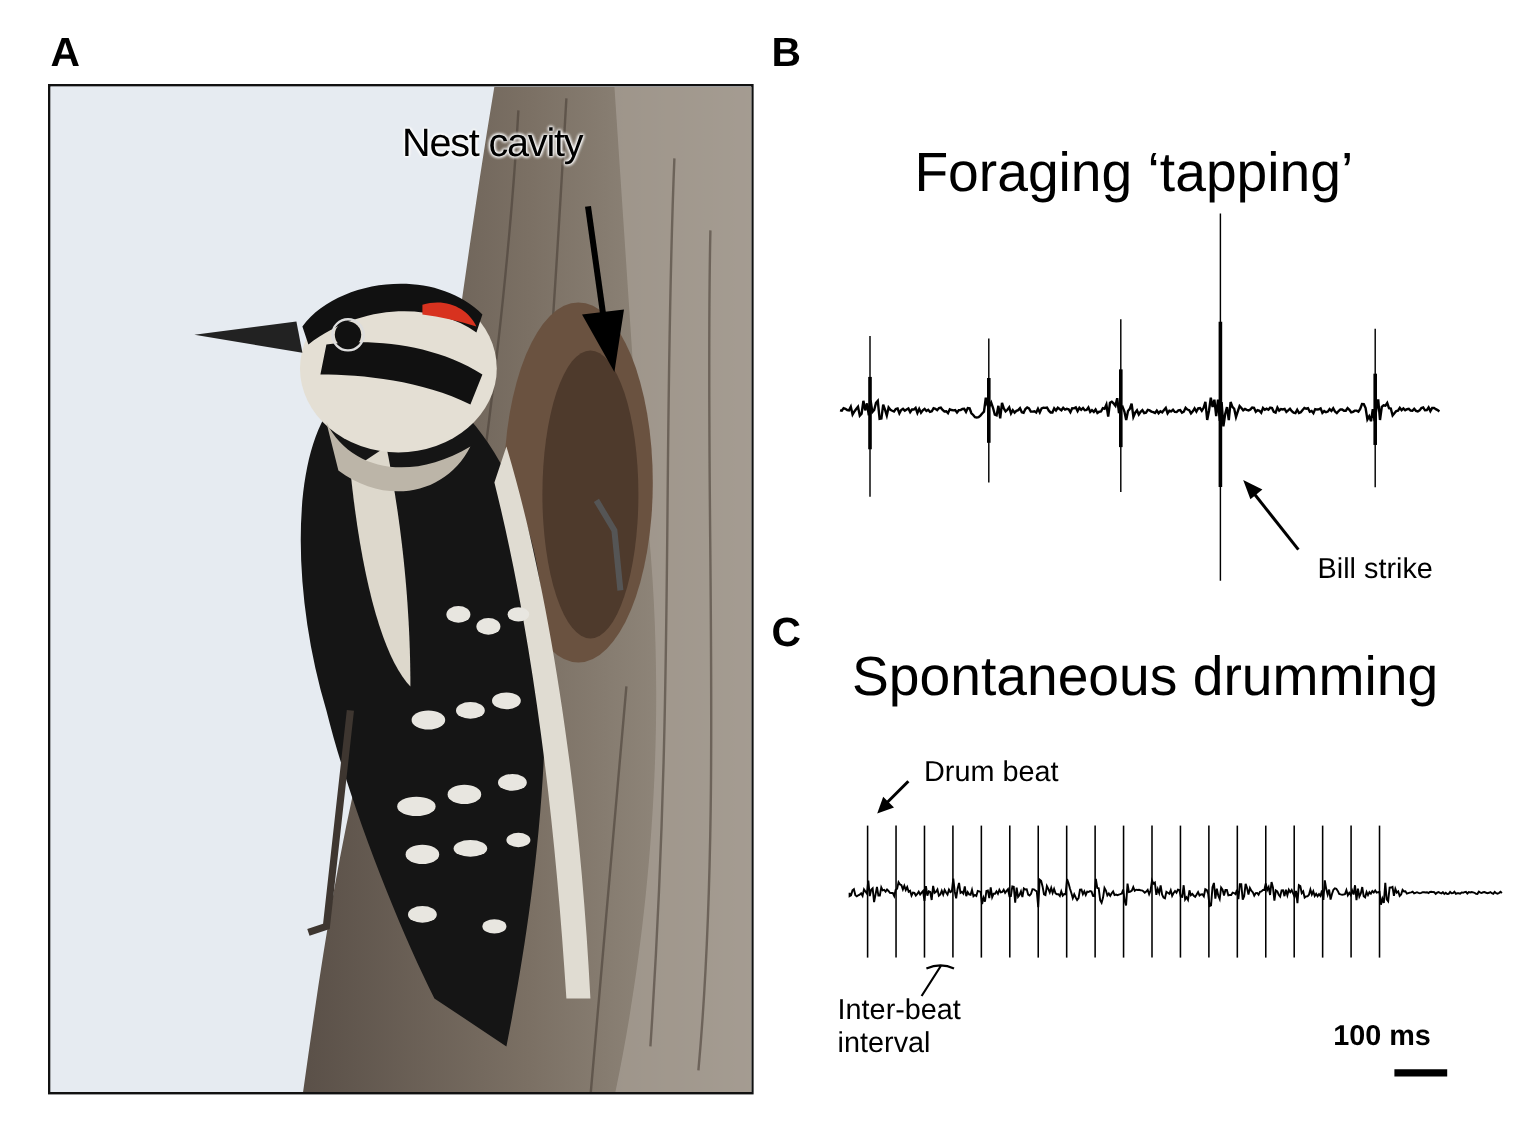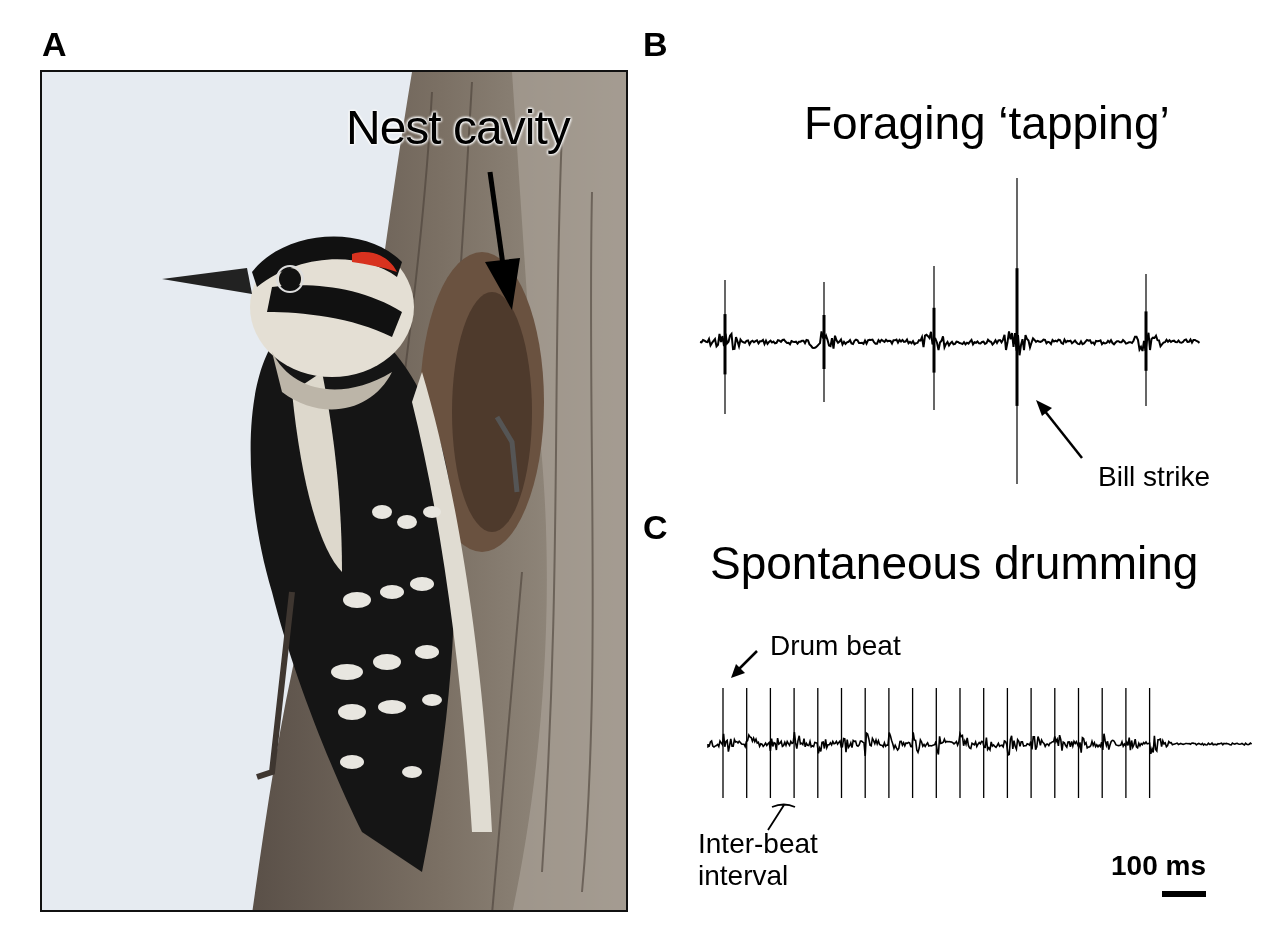--- a/index.html
+++ b/index.html
@@ -1,20 +1,20 @@
 <!DOCTYPE html>
 <html><head>
 <meta charset="utf-8">
 <style>
   html,body{margin:0;padding:0;background:#fff;}
   body{width:1283px;height:935px;position:relative;overflow:hidden;font-family:"Liberation Sans",sans-serif;color:#000;}
   .plabel{position:absolute;font-weight:bold;font-size:34px;line-height:1;}
   #photo{position:absolute;left:40px;top:70px;width:588px;height:842px;border:2.5px solid #111;box-sizing:border-box;overflow:hidden;background:#e6ebf1;}
   .title{position:absolute;font-size:46px;line-height:1;white-space:nowrap;}
-  .anno{position:absolute;font-size:28px;line-height:1.15;white-space:nowrap;}
+  .anno{position:absolute;font-size:24px;line-height:1.15;white-space:nowrap;}
   svg{position:absolute;left:0;top:0;}
 </style>
 </head>
 <body>
 
 <div class="plabel" style="left:42px;top:27px;">A</div>
 <div class="plabel" style="left:643px;top:27px;">B</div>
 <div class="plabel" style="left:643px;top:510px;">C</div>
 
 <div id="photo">
@@ -70,24 +70,24 @@
     <path d="M120 207 L205 196 L210 222 Z" fill="#222"></path>
     <path d="M230 280 C250 320 300 330 350 300 C330 340 280 350 240 320 Z" fill="#bcb5a8"></path>
 
     <path d="M250 520 L230 700 L215 705" stroke="#3e3630" stroke-width="6" fill="none"></path>
 
     <path d="M455 345 L470 370 L475 420" stroke="#555" stroke-width="5" fill="none"></path>
 
     <line x1="448" y1="100" x2="462" y2="200" stroke="#000" stroke-width="5"></line>
     <polygon points="443,190 478,186 470,238" fill="#000"></polygon>
   </svg>
-  <div class="anno" style="left:304px;top:28px;font-size:48px;-webkit-text-stroke:0;text-shadow:0 0 3px #fff,0 0 3px #fff,0 0 3px #fff,0 0 3px #fff;letter-spacing:-1px;">Nest cavity</div>
+  <div class="anno" style="left:293px;top:28px;font-size:33px;-webkit-text-stroke:0;text-shadow:0 0 3px #fff,0 0 3px #fff,0 0 3px #fff,0 0 3px #fff;letter-spacing:-1px;">Nest cavity</div>
 </div>
 
-<div class="title" style="left:762px;top:100px;margin-left:42px;">Foraging ‘tapping’</div>
+<div class="title" style="left:762px;top:120px;">Foraging ‘tapping’</div>
 <svg id="chartB" width="1283" height="935">
     <path d="M700 342 L700.0 342.0 L701.5 342.3 L703.0 340.1 L704.5 340.7 L706.0 341.7 L707.5 342.0 L709.0 339.0 L710.5 345.4 L712.0 342.9 L713.5 340.9 L715.0 339.0 L716.5 346.4 L718.0 344.7 L719.5 334.0 L721.0 342.0 L722.5 336.1 L724.0 346.1 L725.5 333.6 L727.0 343.4 L728.5 341.7 L730.0 335.7 L731.5 334.0 L733.0 349.1 L734.5 348.8 L736.0 337.2 L737.5 341.4 L739.0 346.3 L740.5 339.6 L742.0 341.5 L743.5 342.3 L745.0 342.9 L746.5 340.9 L748.0 340.4 L749.5 344.4 L751.0 341.7 L752.5 340.7 L754.0 342.2 L755.5 341.2 L757.0 340.3 L758.5 343.4 L760.0 341.3 L761.5 341.3 L763.0 339.9 L764.5 344.1 L766.0 340.7 L767.5 343.9 L769.0 341.9 L770.5 340.7 L772.0 342.5 L773.5 341.5 L775.0 343.3 L776.5 342.8 L778.0 340.2 L779.5 340.6 L781.0 341.8 L782.5 340.0 L784.0 339.7 L785.5 341.6 L787.0 342.9 L788.5 342.7 L790.0 344.3 L791.5 341.1 L793.0 341.7 L794.5 342.0 L796.0 341.7 L797.5 343.7 L799.0 341.8 L800.5 341.7 L802.0 340.8 L803.5 340.7 L805.0 343.2 L806.5 340.0 L808.0 340.3 L809.5 344.4 L811.0 345.8 L812.5 347.7 L814.0 347.9 L815.5 347.6 L817.0 346.3 L818.5 344.6 L820.0 343.1 L821.5 331.4 L823.0 337.8 L824.5 338.5 L826.0 335.5 L827.5 339.8 L829.0 345.6 L830.5 346.2 L832.0 338.2 L833.5 348.6 L835.0 335.7 L836.5 340.4 L838.0 342.8 L839.5 341.5 L841.0 339.5 L842.5 344.5 L844.0 341.8 L845.5 343.9 L847.0 342.4 L848.5 341.8 L850.0 340.1 L851.5 343.5 L853.0 344.0 L854.5 340.8 L856.0 339.6 L857.5 340.3 L859.0 343.0 L860.5 343.0 L862.0 342.8 L863.5 343.8 L865.0 340.6 L866.5 343.7 L868.0 340.3 L869.5 339.7 L871.0 339.9 L872.5 339.6 L874.0 342.2 L875.5 343.7 L877.0 343.7 L878.5 340.2 L880.0 342.0 L881.5 339.8 L883.0 340.9 L884.5 341.9 L886.0 339.8 L887.5 341.3 L889.0 340.7 L890.5 341.0 L892.0 343.5 L893.5 340.2 L895.0 340.3 L896.5 339.5 L898.0 342.6 L899.5 339.9 L901.0 341.5 L902.5 340.0 L904.0 341.9 L905.5 341.6 L907.0 339.5 L908.5 343.3 L910.0 341.8 L911.5 343.2 L913.0 341.2 L914.5 344.2 L916.0 343.1 L917.5 342.9 L919.0 340.1 L920.5 340.6 L922.0 337.1 L923.5 347.1 L925.0 335.7 L926.5 334.8 L928.0 336.2 L929.5 338.1 L931.0 331.8 L932.5 344.3 L934.0 340.5 L935.5 339.1 L937.0 342.9 L938.5 350.1 L940.0 342.5 L941.5 340.7 L943.0 336.3 L944.5 347.3 L946.0 343.9 L947.5 342.0 L949.0 345.4 L950.5 343.2 L952.0 341.8 L953.5 344.3 L955.0 343.9 L956.5 341.6 L958.0 342.0 L959.5 343.0 L961.0 343.4 L962.5 344.1 L964.0 342.2 L965.5 344.4 L967.0 342.7 L968.5 343.6 L970.0 341.7 L971.5 339.9 L973.0 344.4 L974.5 342.3 L976.0 342.8 L977.5 341.5 L979.0 343.3 L980.5 343.4 L982.0 342.0 L983.5 341.7 L985.0 343.9 L986.5 343.1 L988.0 339.8 L989.5 341.3 L991.0 341.8 L992.5 344.5 L994.0 342.8 L995.5 340.3 L997.0 342.9 L998.5 340.3 L1000.0 340.0 L1001.5 342.3 L1003.0 339.8 L1004.5 334.9 L1006.0 350.0 L1007.5 342.3 L1009.0 331.4 L1010.5 339.2 L1012.0 333.1 L1013.5 346.8 L1015.0 333.1 L1016.5 350.7 L1018.0 335.1 L1019.5 355.3 L1021.0 345.0 L1022.5 339.2 L1024.0 350.1 L1025.5 335.0 L1027.0 339.0 L1028.5 340.6 L1030.0 347.5 L1031.5 342.8 L1033.0 338.4 L1034.5 340.0 L1036.0 341.9 L1037.5 340.8 L1039.0 341.5 L1040.5 342.0 L1042.0 341.2 L1043.5 339.6 L1045.0 339.8 L1046.5 343.2 L1048.0 341.8 L1049.5 342.3 L1051.0 344.0 L1052.5 340.0 L1054.0 341.5 L1055.5 340.6 L1057.0 341.5 L1058.5 339.7 L1060.0 340.1 L1061.5 343.1 L1063.0 343.8 L1064.5 339.6 L1066.0 342.2 L1067.5 340.9 L1069.0 341.2 L1070.5 340.7 L1072.0 343.2 L1073.5 342.0 L1075.0 340.6 L1076.5 342.6 L1078.0 343.9 L1079.5 344.2 L1081.0 341.4 L1082.5 344.2 L1084.0 343.5 L1085.5 341.6 L1087.0 339.9 L1088.5 340.6 L1090.0 340.2 L1091.5 343.1 L1093.0 342.4 L1094.5 344.3 L1096.0 340.9 L1097.5 341.3 L1099.0 341.1 L1100.5 340.3 L1102.0 344.1 L1103.5 342.6 L1105.0 343.5 L1106.5 343.0 L1108.0 340.9 L1109.5 342.4 L1111.0 340.2 L1112.5 343.0 L1114.0 344.3 L1115.5 342.5 L1117.0 341.2 L1118.5 341.2 L1120.0 342.3 L1121.5 342.3 L1123.0 340.1 L1124.5 341.5 L1126.0 343.6 L1127.5 343.2 L1129.0 342.2 L1130.5 342.2 L1132.0 343.0 L1133.5 340.7 L1135.0 336.7 L1136.5 336.8 L1138.0 340.0 L1139.5 349.5 L1141.0 346.9 L1142.5 351.0 L1144.0 340.9 L1145.5 350.9 L1147.0 340.6 L1148.5 332.8 L1150.0 350.0 L1151.5 339.1 L1153.0 337.7 L1154.5 338.0 L1156.0 335.8 L1157.5 340.2 L1159.0 340.4 L1160.5 346.2 L1162.0 344.3 L1163.5 342.6 L1165.0 342.2 L1166.5 339.8 L1168.0 341.8 L1169.5 340.3 L1171.0 341.9 L1172.5 341.0 L1174.0 340.7 L1175.5 342.1 L1177.0 342.3 L1178.5 340.6 L1180.0 342.4 L1181.5 342.8 L1183.0 342.0 L1184.5 340.0 L1186.0 339.5 L1187.5 341.9 L1189.0 341.8 L1190.5 339.5 L1192.0 342.6 L1193.5 340.0 L1195.0 339.9 L1196.5 341.0 L1198.0 341.7 L1199.5 342.9" stroke="#000" stroke-width="2" fill="none"></path>
     <line x1="725" y1="280" x2="725" y2="414" stroke="#000" stroke-width="1.2"></line>
     <line x1="725" y1="314.1" x2="725" y2="374.4" stroke="#000" stroke-width="3"></line>
     <line x1="824" y1="282" x2="824" y2="402" stroke="#000" stroke-width="1.2"></line>
     <line x1="824" y1="315" x2="824" y2="369" stroke="#000" stroke-width="3"></line>
     <line x1="934" y1="266" x2="934" y2="410" stroke="#000" stroke-width="1.2"></line>
     <line x1="934" y1="307.8" x2="934" y2="372.6" stroke="#000" stroke-width="3"></line>
     <line x1="1017" y1="178" x2="1017" y2="484" stroke="#000" stroke-width="1.2"></line>
     <line x1="1017" y1="268.2" x2="1017" y2="405.9" stroke="#000" stroke-width="3"></line>

